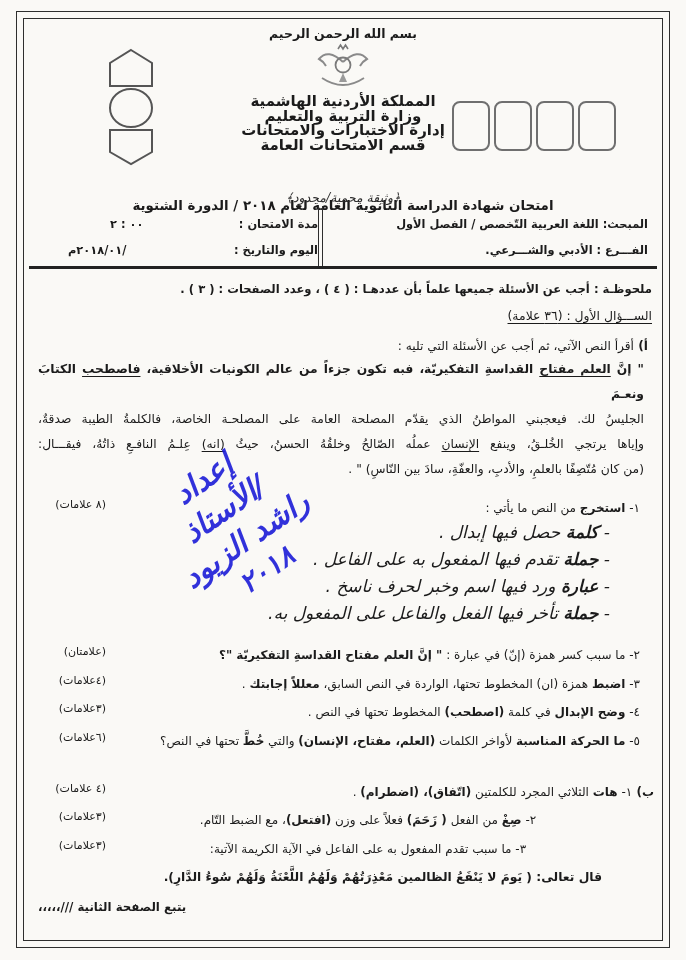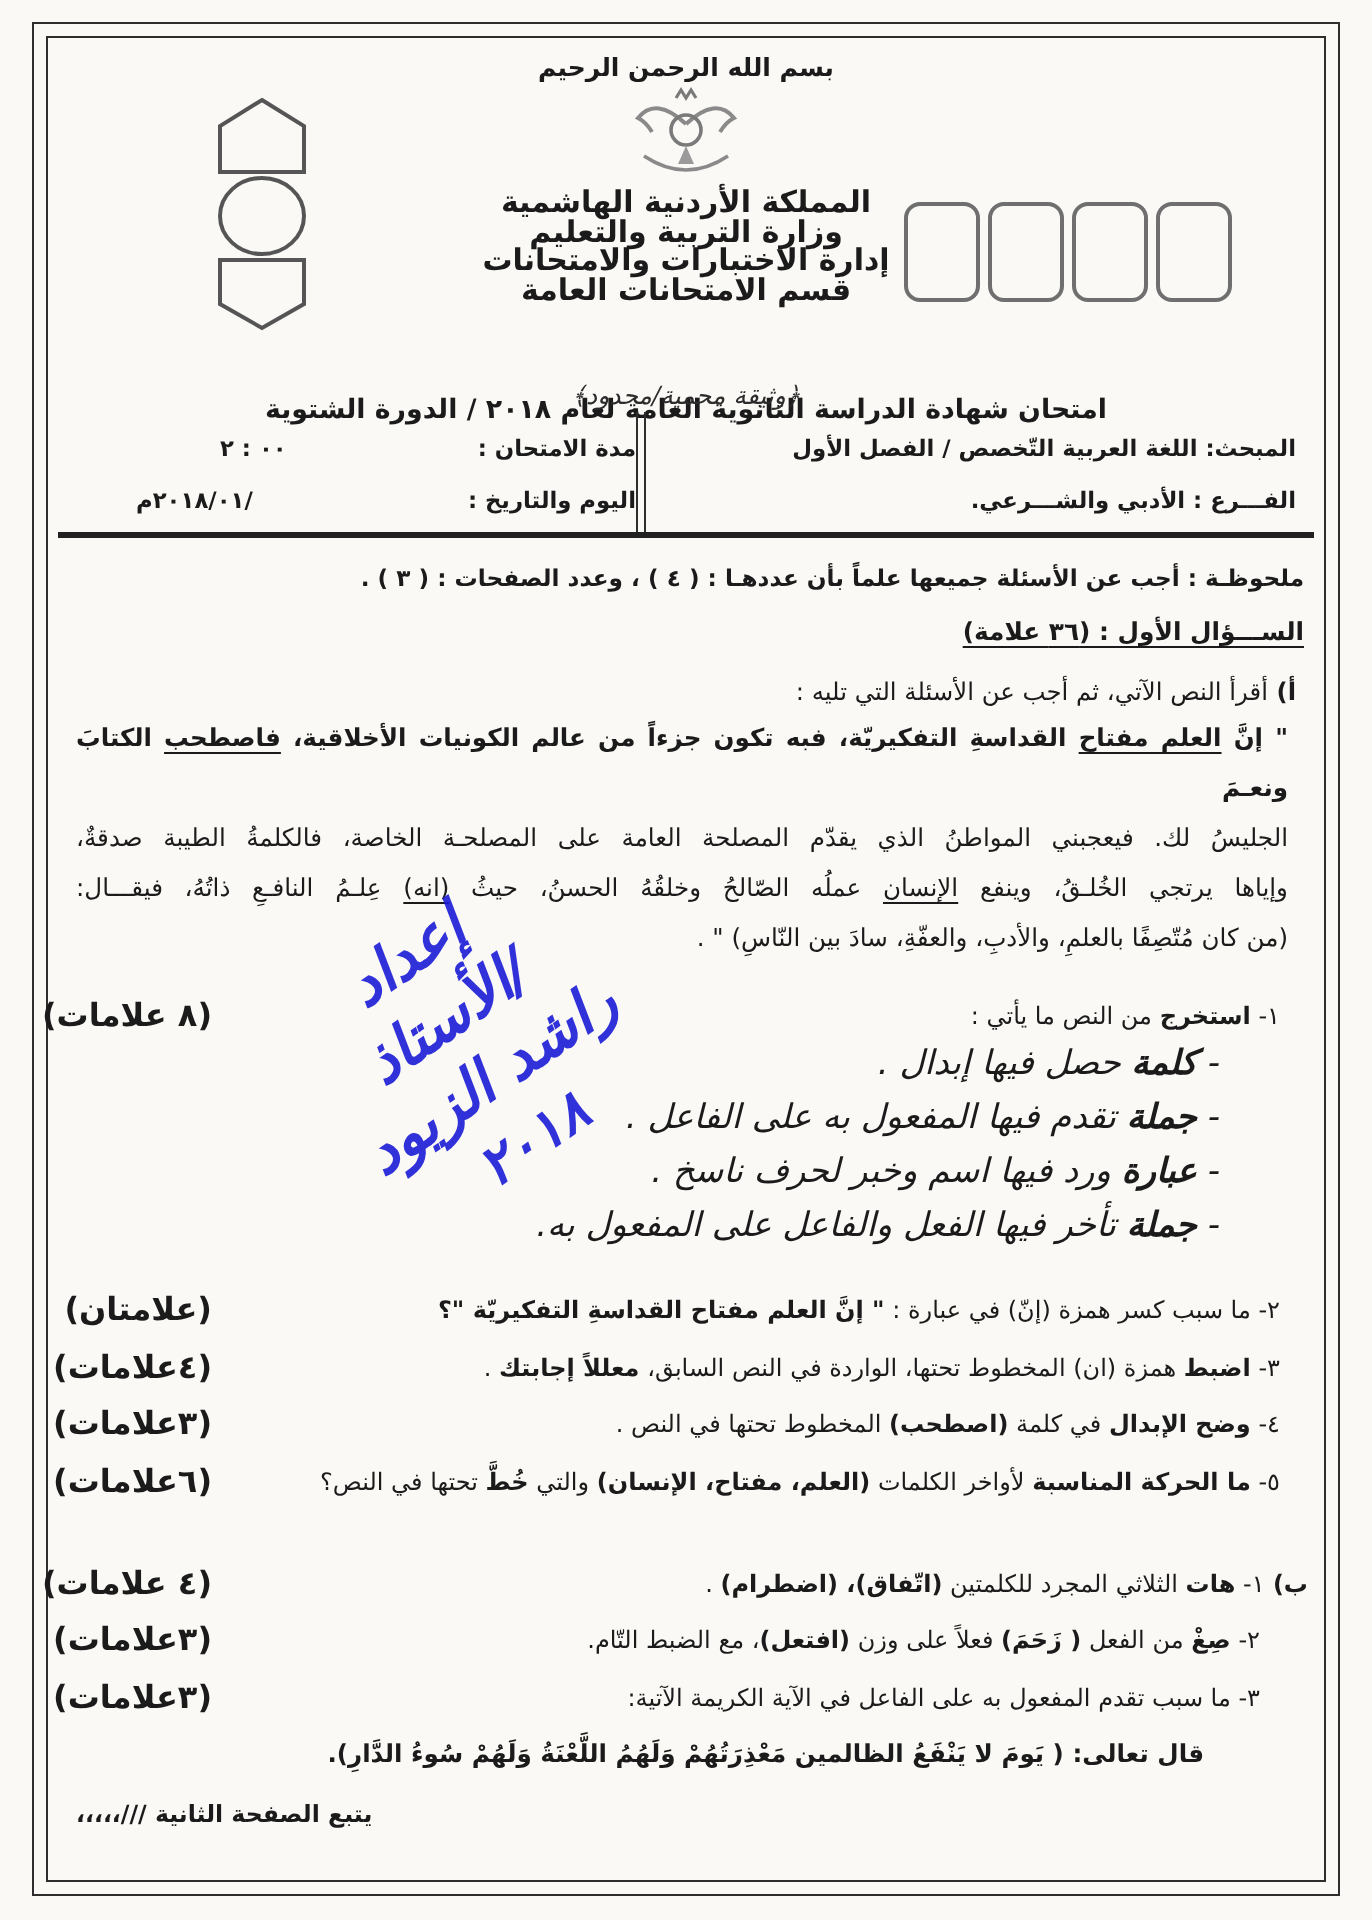--- a/index.html
+++ b/index.html
@@ -26,37 +26,37 @@
   .info-right{position:absolute;right:6px;top:3px;text-align:right;font-weight:700;font-size:11.4px;line-height:26px;direction:rtl;}
   .info-divider{position:absolute;left:286px;top:-2px;bottom:0;width:3px;border-left:1.3px solid #2e2e2e;border-right:1.3px solid #2e2e2e;}
   .info-left{position:absolute;left:36px;top:3px;width:250px;font-weight:700;font-size:11.4px;line-height:26px;direction:rtl;}
   .info-row{display:flex;justify-content:space-between;}
   .info-row.first{padding-left:42px;}
   .rule{position:absolute;top:266px;left:29px;right:29px;border-top:3px solid #222;}
 
   .body{position:absolute;top:277px;left:32px;right:32px;direction:rtl;font-size:12px;}
   .notice{font-weight:700;font-size:11.6px;margin:5px 2px 12px 0;}
   .q1head-wrap{margin:2px 2px 0 0;}
-  .q1head{display:inline-block;font-weight:700;font-size:12.4px;text-decoration:underline;text-underline-offset:3px;}
+  .q1head{display:inline-block;font-weight:400;font-size:12.4px;text-decoration:underline;text-underline-offset:3px;}
   .parta{margin:16px 6px 2px 0;font-size:12.2px;}
   .passage{margin:4px 10px 0 6px;line-height:25px;font-size:12.3px;}
   .pl{text-align:justify;text-align-last:justify;}
   .pl-last{text-align:right;}
 
   .qrow{display:flex;justify-content:space-between;align-items:flex-start;}
   .qtext{flex:1;line-height:21px;}
-  .qmark{width:74px;font-weight:700;font-size:16px;text-align:right;white-space:nowrap;}
+  .qmark{width:74px;font-weight:400;font-size:11px;text-align:right;white-space:nowrap;}
   .row-listintro{margin-top:16px;}
   .row-listintro .qtext{padding-right:14px;}
   .item{padding-right:44px;line-height:27px;font-size:17px;font-style:italic;}
   .row-sub{margin-top:7.5px;}
   .row-sub .qtext{padding-right:14px;}
   .row-b1{margin-top:30px;}
   .row-b{margin-top:7.5px;}
-  .row-b .qtext{padding-right:24px;}
+  .row-b .qtext{padding-right:24px;text-align:center;}
   .row-b1 .qtext{padding-right:0;}
   .verse{margin:10px 52px 16px 0;font-size:12.3px;}
 
   .footer{position:absolute;left:38px;bottom:46px;font-weight:700;font-size:11.8px;direction:rtl;}
 
   .watermark{position:absolute;left:126px;top:450px;width:218px;text-align:center;
              transform:rotate(-35deg);font-weight:700;font-style:italic;opacity:.9;
              font-size:30px;line-height:37px;pointer-events:none;}
   .wm-year{font-size:28px;}
   .seg-b{font-weight:700;}

